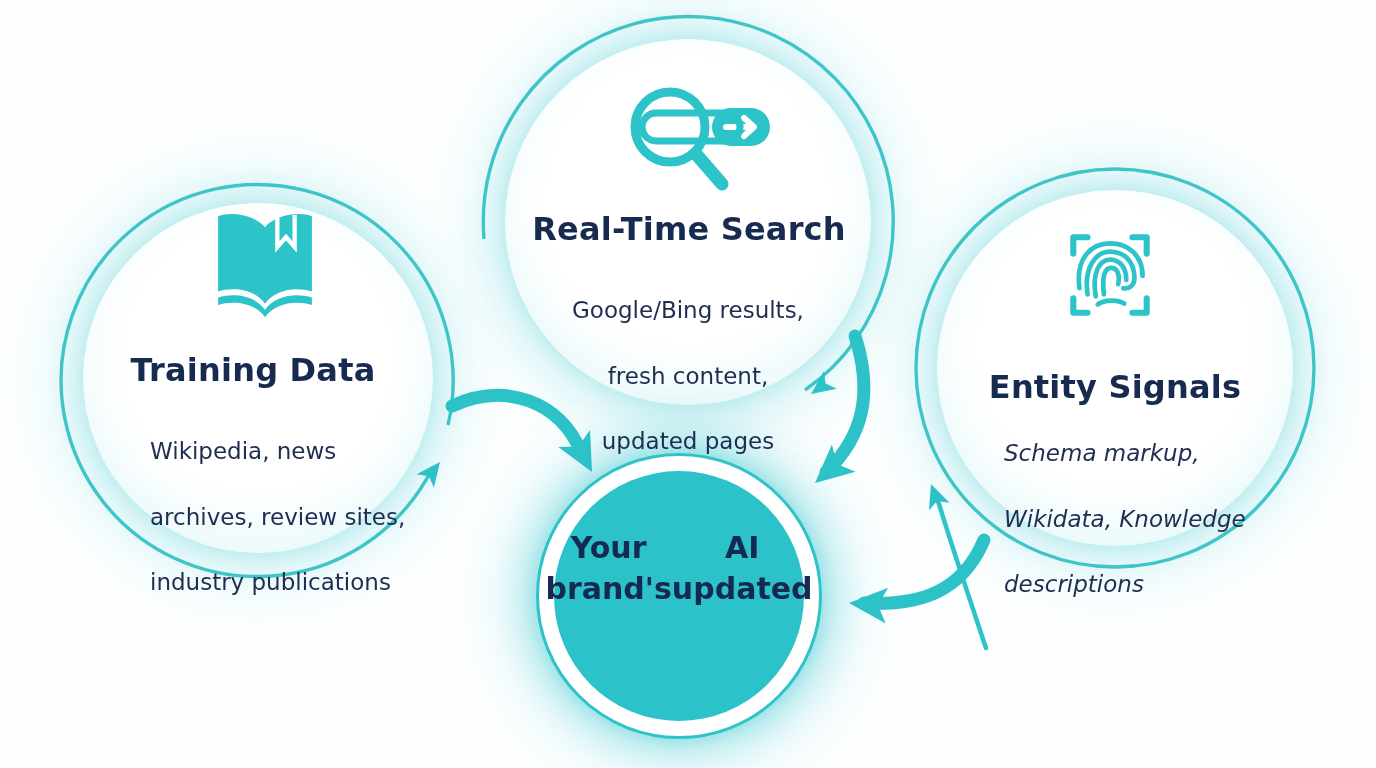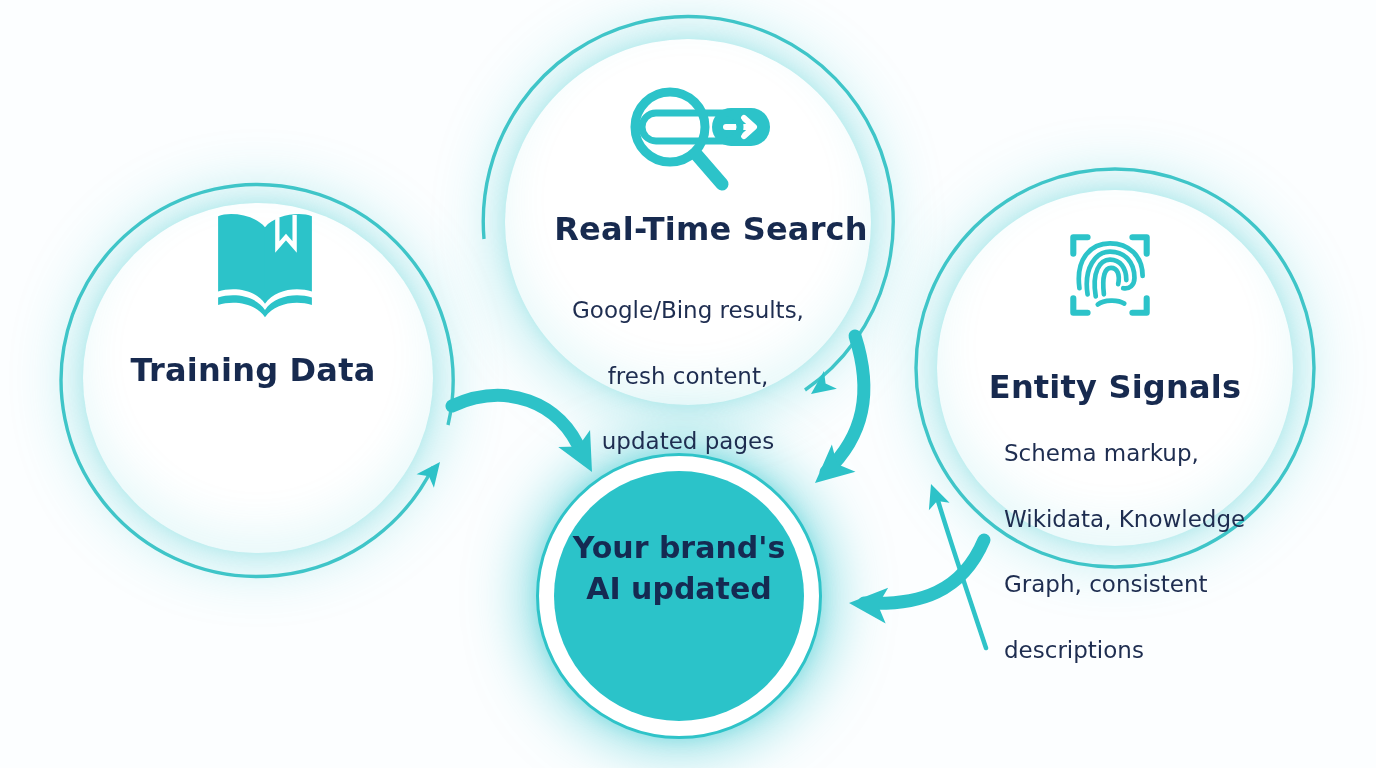--- a/index.html
+++ b/index.html
@@ -19,46 +19,46 @@
   .c-top  {left:505px;top:39px;  width:366px; height:366px;}
   .c-right{left:937px;top:190px; width:356px; height:356px;}
   
   .center-ring{
     position:absolute;left:536px;top:453px;width:286px;height:286px;border-radius:50%;
     background:#ffffff;border:3px solid #2fc3c8;box-sizing:border-box;z-index:1;
     box-shadow:0 0 55px 12px rgba(40,196,204,.50), 0 0 18px rgba(40,196,204,.30);
   }
   .center-fill{
     position:absolute;left:554px;top:471px;width:250px;height:250px;border-radius:50%;
-    background:#2bc3c9;z-index:3;display:flex;flex-direction:column;align-items:center;
+    background:#2bc3c9;z-index:3;display:flex;flex-direction:row;align-items:center;
     justify-content:center;text-align:center;
   }
   .center-fill .line{
     display:block;color:#152a52;font-weight:bold;font-size:30px;line-height:41px;
     transform:translateY(-28px);
   }
   
   svg.overlay{position:absolute;inset:0;z-index:2;pointer-events:none;}
   .ringstroke{fill:none;stroke:#3fc5c8;stroke-width:3.4px;}
   .thinarrow{fill:none;stroke:#2fc3c8;stroke-width:4.5px;stroke-linecap:round;}
   .thickarrow{fill:none;stroke:#2dc2c8;stroke-width:13px;stroke-linecap:round;}
   .head{fill:#2dc2c8;stroke:none;}
   
   .label{position:absolute;z-index:4;}
   .title{
     color:#172a4f;font-weight:bold;font-size:32px;text-align:center;letter-spacing:.2px;
   }
   .t-left {left:78px; top:351px;width:350px;}
-  .t-top  {left:518px;top:210px;width:386px;}
+  .t-top  {left:496px;top:210px;width:386px;}
   .t-right{left:933px;top:368px;width:364px;}
   .bodytext{color:#1e2d50;font-size:23px;line-height:32.5px;}
   .bodyline{display:block;white-space:nowrap;margin-top:33px;}
   .b-left {left:150px; top:402px;width:290px;text-align:left;}
   .b-top  {left:505px; top:261px;width:366px;text-align:center;}
-  .b-right{left:1004px;top:404px;width:290px;text-align:left;}
+  .b-right{left:1004px;top:404px;width:290px;text-align:left;font-style:italic;}
   .dot{position:absolute;color:#1e2d50;font-size:23px;}
   .dot-left {left:129px;top:402px;}
   .dot-right{left:982px;top:404px;}
   
   .iconbox{position:absolute;z-index:4;line-height:0;}
   .i-left {left:203px; top:210px;}
   .i-top  {left:612px; top:82px;}
   .i-right{left:1057px;top:223px;}
 </style>
 </head>
@@ -139,34 +139,38 @@
         <path d="M30,70 C26,44 38,28 52,28 C66,28 76,38 76,54 C76,61 71,65 65,64"></path>
         <path d="M38,72 C34,48 42,36 52,36 C62,36 68,44 68,56"></path>
         <path d="M46,70 C44,52 47,44 53,44 C59,44 62,50 60,60"></path>
         <path d="M40,80 C46,75 60,75 66,79"></path>
       </g>
     </svg>
   </div>
 
   <div class="label title t-left">Training Data</div>
   <span class="dot dot-left">•</span>
+  <div class="label bodytext b-left">
+    <span class="bodyline">Wikipedia, news</span>
+    <span class="bodyline">archives, review sites,</span>
+    <span class="bodyline">industry publications</span>
+  </div>
 
   <div class="label title t-top">Real-Time Search</div>
   <div class="label bodytext b-top">
     <span class="bodyline">Google/Bing results,</span>
     <span class="bodyline">fresh content,</span>
     <span class="bodyline">updated pages</span>
   </div>
 
   <div class="label title t-right">Entity Signals</div>
   <span class="dot dot-right">•</span>
   <div class="label bodytext b-right">
     <span class="bodyline">Schema markup,</span>
     <span class="bodyline">Wikidata, Knowledge</span>
-    <span class="bodyline">Graph, consistent</span>
     <span class="bodyline">descriptions</span>
   </div>
 
   <div class="center-fill">
     <span class="line">Your brand's</span>
     <span class="line">AI updated</span>
   </div>
 
 </div>
 

